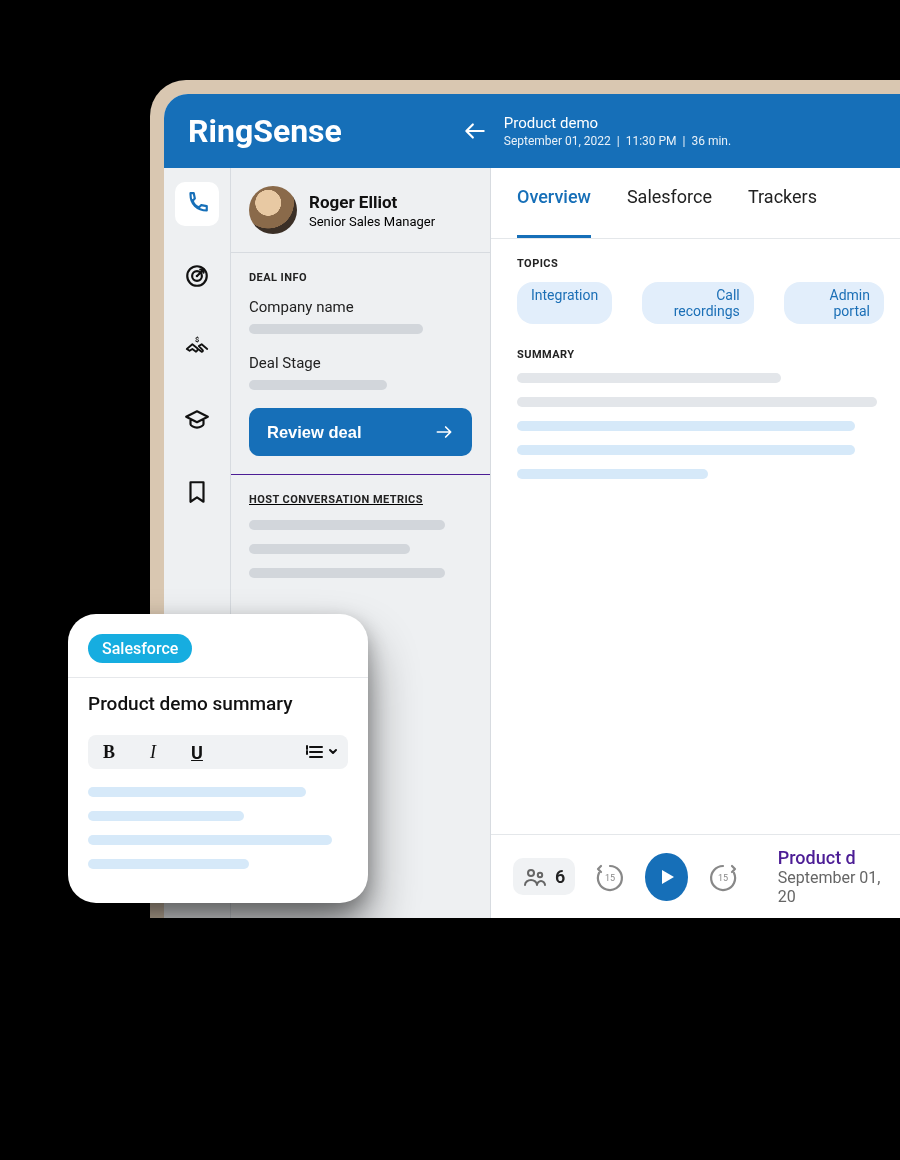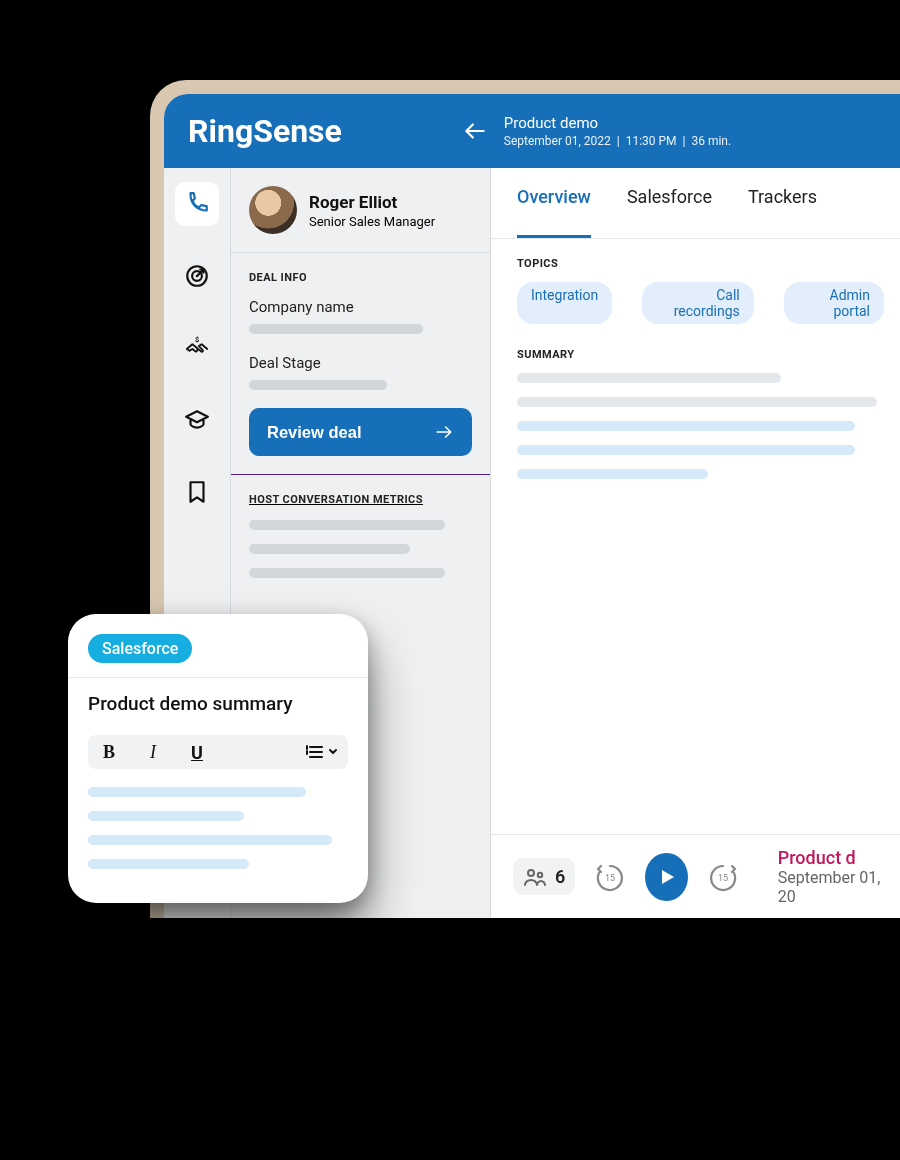--- a/index.html
+++ b/index.html
@@ -172,21 +172,21 @@
   .participants .count { font-size: 18px; font-weight: 600; color: #222; }
   .skip, .play {
     display: flex; align-items: center; justify-content: center;
     cursor: pointer;
   }
   .play {
     width: 48px; height: 48px; border-radius: 50%;
     background: #166fb8;
   }
   .player-title { margin-left: 20px; display: flex; flex-direction: column; }
-  .player-title .t { font-size: 18px; font-weight: 500; color: #be185d; }
+  .player-title .t { font-size: 18px; font-weight: 500; color: #4c1d95; }
   .player-title .d { font-size: 16px; color: #666; }
 
   
   .card {
     position: absolute;
     left: 68px; top: 614px;
     width: 300px;
     background: #fff;
     border-radius: 28px;
     box-shadow: 0 30px 50px rgba(0,0,0,.45), 0 8px 20px rgba(0,0,0,.3);

